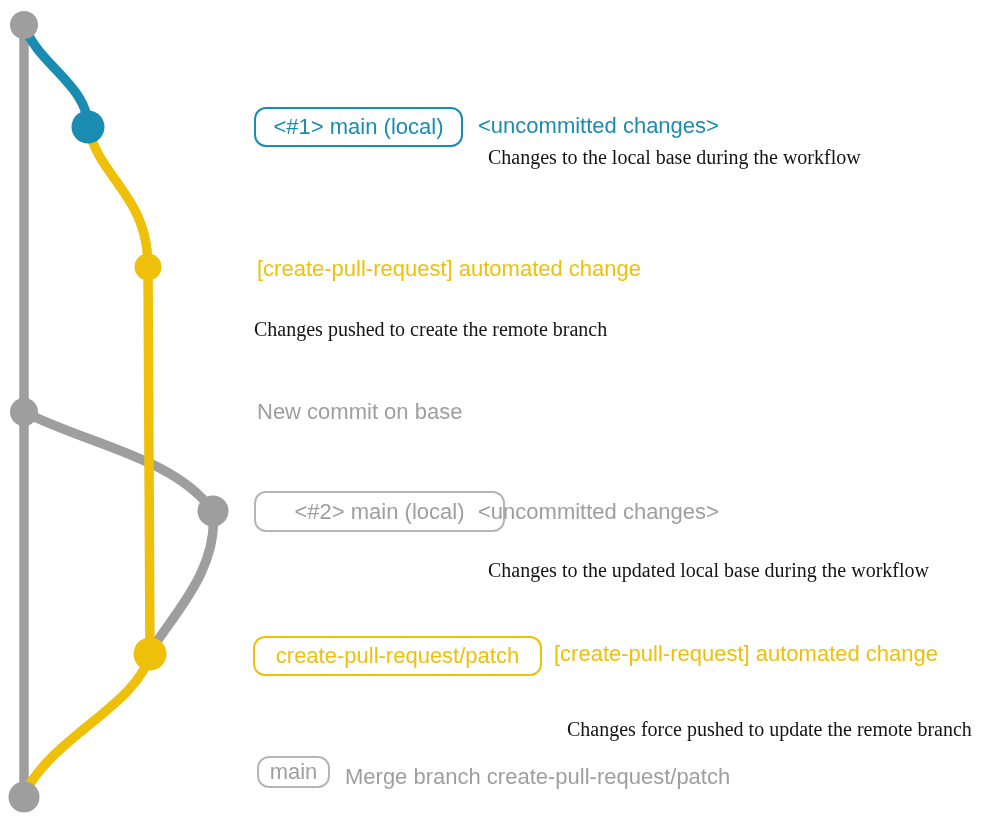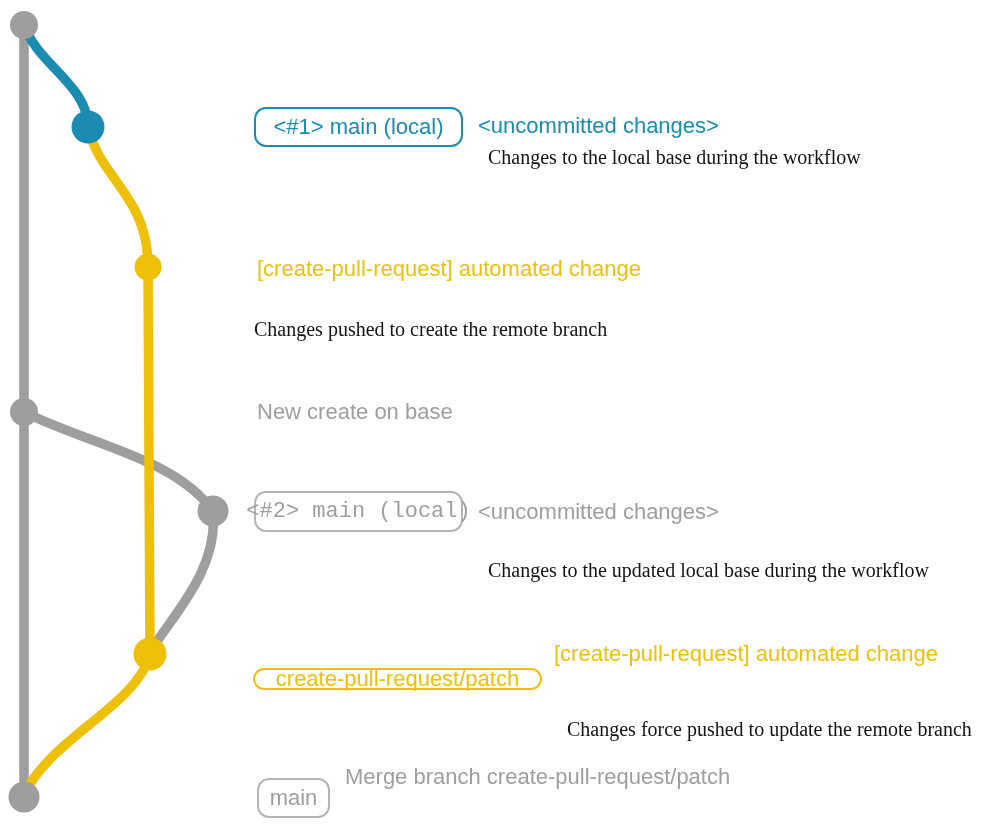--- a/index.html
+++ b/index.html
@@ -88,26 +88,26 @@
   </svg>
 
 
   <div class="branch-label blue" style="left:254px; top:107px; width:209px; height:40px;">&lt;#1&gt; main (local)</div>
   <div class="msg blue" style="left:478px; top:113px;">&lt;uncommitted changes&gt;</div>
   <div class="desc" style="left:488px; top:145px;font-family:Liberation Serif, serif;">Changes to the local base during the workflow</div>
 
   <div class="msg yellow" style="left:257px; top:256px;">[create-pull-request] automated change</div>
   <div class="desc" style="left:254px; top:287px;margin-top:30px;">Changes pushed to create the remote branch</div>
 
-  <div class="msg gray" style="left:257px; top:399px;">New create on base</div>
+  <div class="msg gray" style="left:257px; top:399px;">New commit on base</div>
 
-  <div class="branch-label gray" style="left:254px; top:491px; width:209px; height:41px;font-family:Liberation Mono, monospace;">&lt;#2&gt; main (local)</div>
+  <div class="branch-label gray" style="left:254px; top:491px; width:251px; height:41px;">&lt;#2&gt; main (local)</div>
   <div class="msg gray" style="left:478px; top:499px;">&lt;uncommitted changes&gt;</div>
   <div class="desc" style="left:488px; top:531px;margin-top:27px;">Changes to the updated local base during the workflow</div>
 
-  <div class="branch-label yellow" style="left:253px; top:636px; width:289px; height:22px;margin-top:32px;">create-pull-request/patch</div>
+  <div class="branch-label yellow" style="left:253px; top:636px; width:289px; height:40px;">create-pull-request/patch</div>
   <div class="msg yellow" style="left:554px; top:641px;">[create-pull-request] automated change</div>
   <div class="desc" style="left:567px; top:673px;margin-top:44px;">Changes force pushed to update the remote branch</div>
 
-  <div class="branch-label gray" style="left:257px; top:778px; width:73px; height:40px;">main</div>
+  <div class="branch-label gray" style="left:257px; top:756px; width:73px; height:32px;">main</div>
   <div class="msg gray" style="left:345px; top:764px;">Merge branch create-pull-request/patch</div>
 
 </div>
 
 </body></html>

